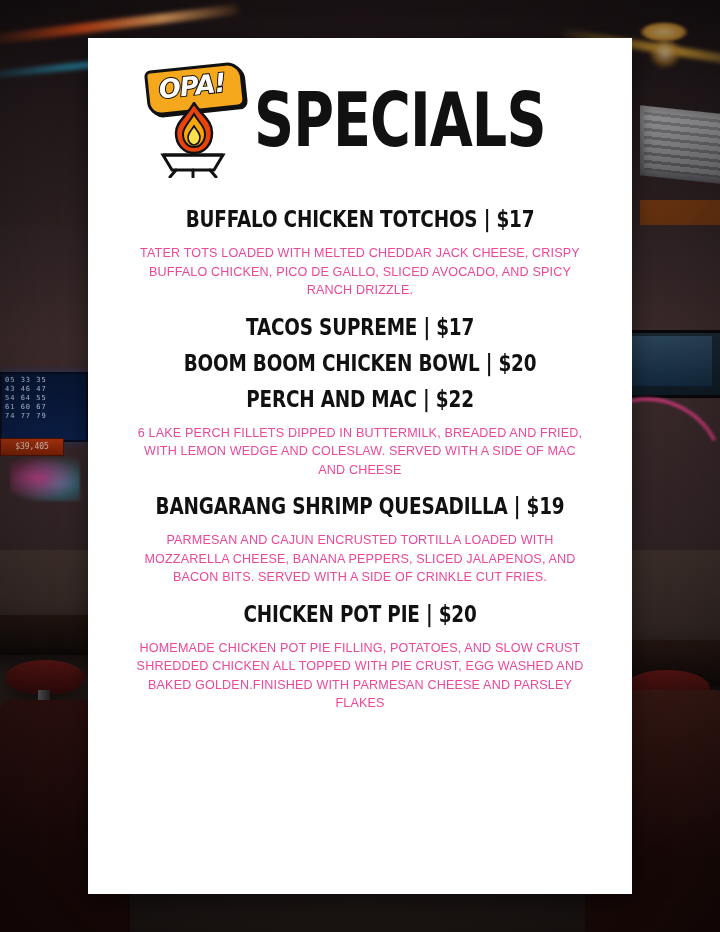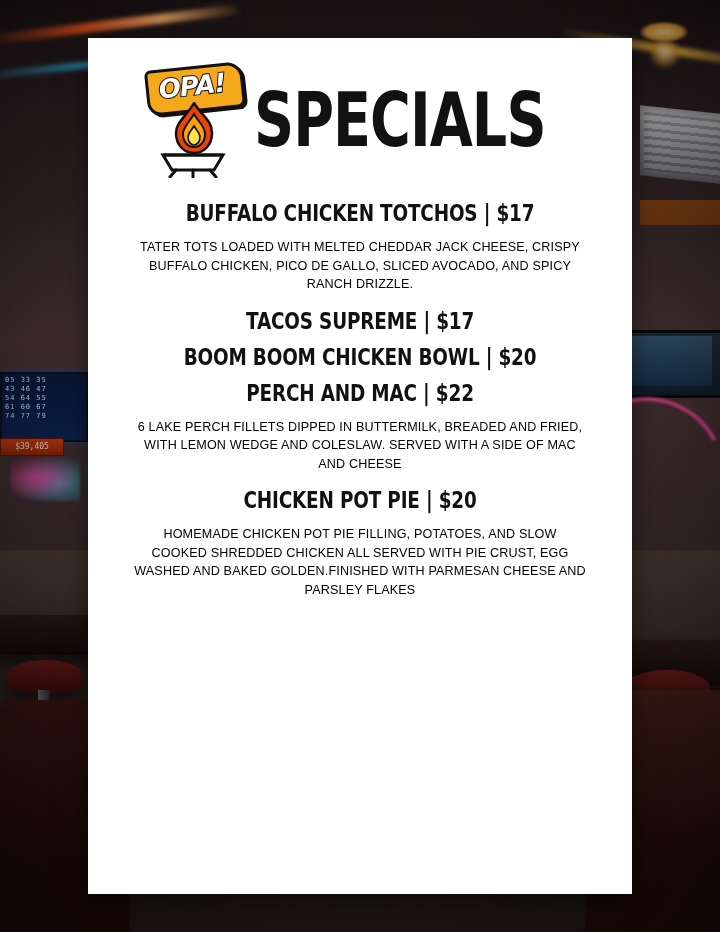--- a/index.html
+++ b/index.html
@@ -240,41 +240,41 @@
     font-weight: bold;
     font-size: 58px;
     letter-spacing: -1px;
     color: #111;
     margin-left: 6px;
     line-height: 1;
     transform: scaleY(1.28) scaleX(0.96);
     transform-origin: left center;
   }
 
-  .items { margin-top: 20px; }
+  .items { margin-top: 26px; }
 
   .item { margin-bottom: 6px; }
 
   .item-heading {
     text-align: center;
     font-family: "DejaVu Sans", sans-serif;
     font-weight: bold;
     font-size: 19px;
     color: #111;
     letter-spacing: -0.2px;
     transform: scaleY(1.18) scaleX(0.97);
     transform-origin: center center;
     margin: 0 0 14px 0;
   }
   .item-desc {
     text-align: center;
     font-family: "Liberation Sans", sans-serif;
     font-size: 12.6px;
     line-height: 18.5px;
-    color: #000000;
+    color: #ec4899;
     letter-spacing: 0.15px;
     margin: 0 8px 16px 8px;
   }
 </style>
 </head>
 <body>
 
 <div id="bg">
   <div class="bg-layer ceiling"></div>
   <div class="bg-layer neon-1"></div>
@@ -359,21 +359,25 @@
 
       <div class="item">
         <div class="item-heading">BOOM BOOM CHICKEN BOWL | $20</div>
       </div>
 
       <div class="item">
         <div class="item-heading">PERCH AND MAC | $22</div>
         <div class="item-desc">6 LAKE PERCH FILLETS DIPPED IN BUTTERMILK, BREADED AND FRIED, WITH LEMON WEDGE AND COLESLAW. SERVED WITH A SIDE OF MAC AND CHEESE</div>
       </div>
 
+      <div class="item">
+        <div class="item-heading">BANGARANG SHRIMP QUESADILLA | $19</div>
+        <div class="item-desc">PARMESAN AND CAJUN ENCRUSTED TORTILLA LOADED WITH MOZZARELLA CHEESE, BANANA PEPPERS, SLICED JALAPENOS, AND BACON BITS. SERVED WITH A SIDE OF CRINKLE CUT FRIES.</div>
+      </div>
 
       <div class="item">
         <div class="item-heading">CHICKEN POT PIE  | $20</div>
-        <div class="item-desc">HOMEMADE CHICKEN POT PIE FILLING, POTATOES, AND SLOW COOKED SHREDDED CHICKEN ALL SERVED WITH PIE CRUST, EGG WASHED AND BAKED GOLDEN.FINISHED WITH PARMESAN CHEESE AND PARSLEY FLAKES</div>
+        <div class="item-desc">HOMEMADE CHICKEN POT PIE FILLING, POTATOES, AND SLOW CRUST SHREDDED CHICKEN ALL TOPPED WITH PIE CRUST, EGG WASHED AND BAKED GOLDEN.FINISHED WITH PARMESAN CHEESE AND PARSLEY FLAKES</div>
       </div>
 
     </div>
   </div>
 </div>
 
 </body></html>

